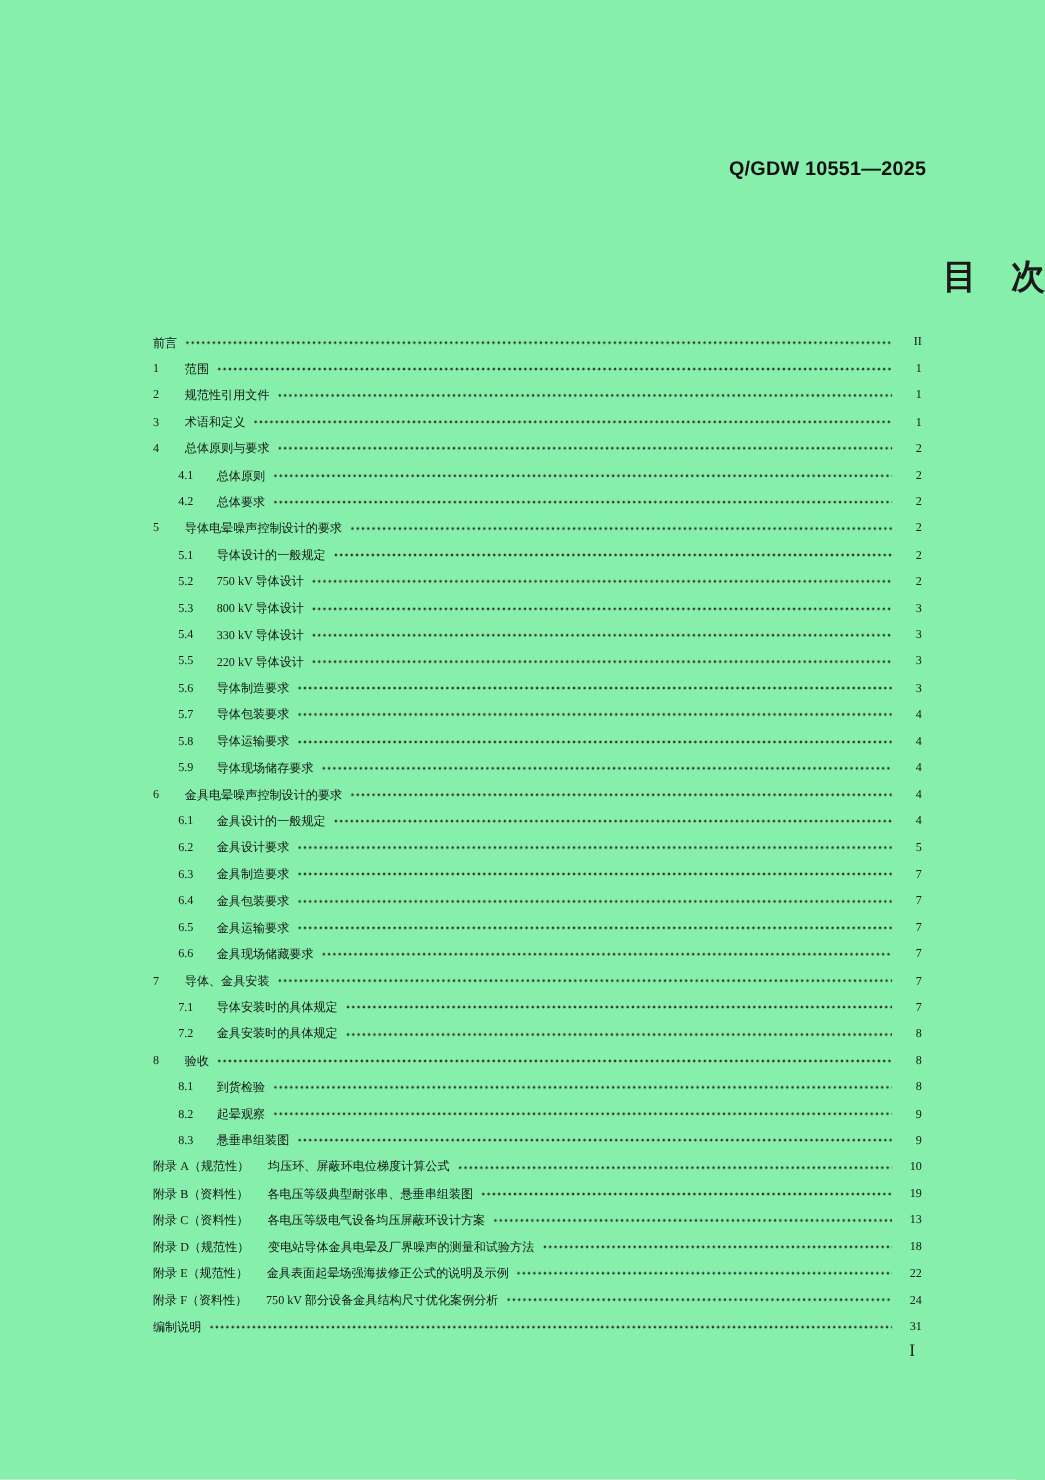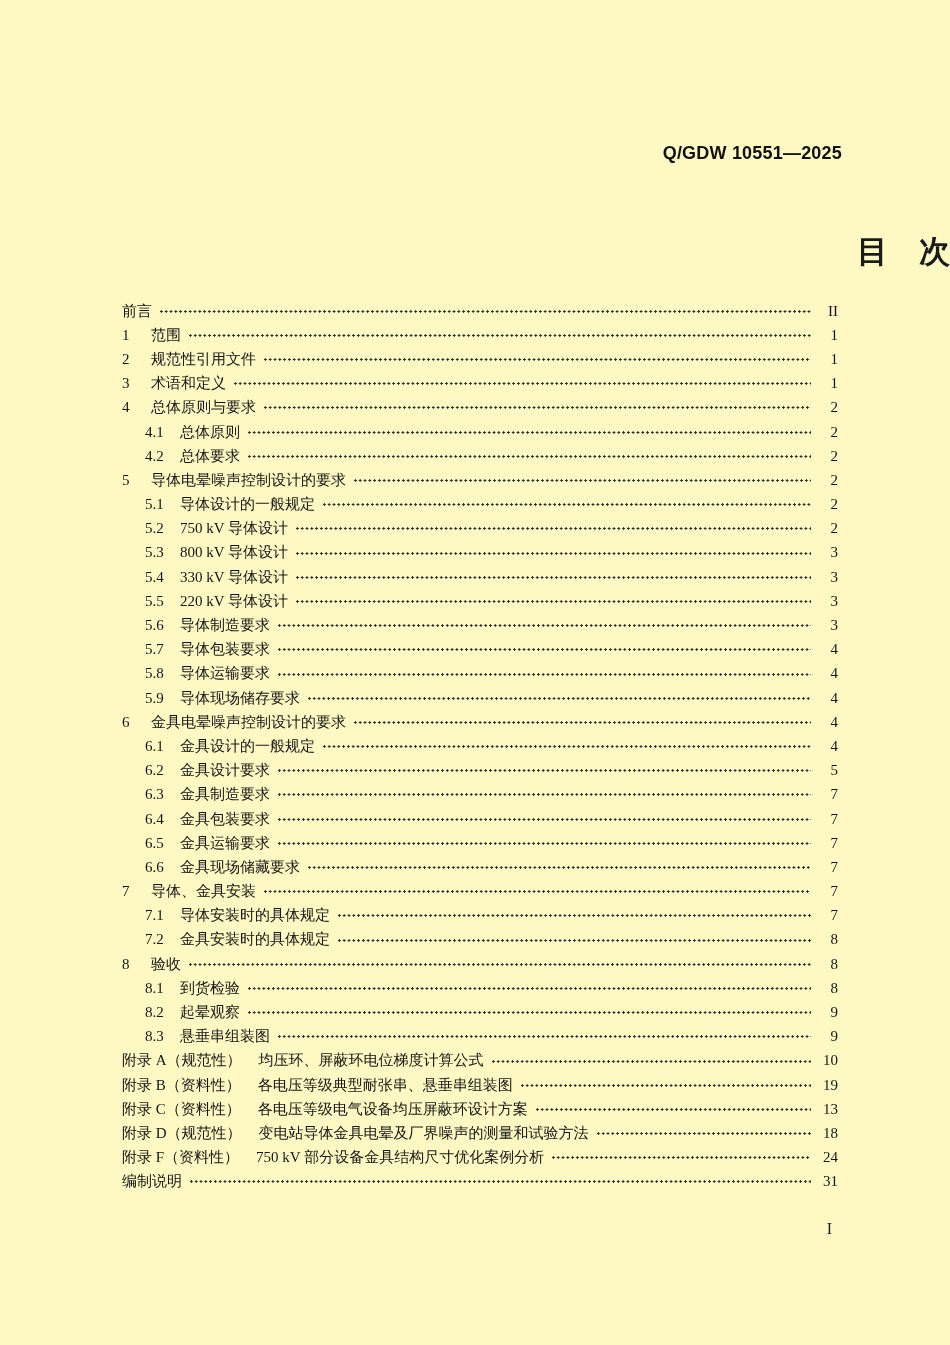--- a/index.html
+++ b/index.html
@@ -1,20 +1,20 @@
 <!DOCTYPE html>
 <html><head>
 <meta charset="utf-8">
 <style>
   html,body { margin:0; padding:0; background:#e8e8e8; }
   .page {
     position:relative;
     width:950px; height:1345px;
     margin:0 auto;
-    background:#fef9c3;
+    background:#86efac;
     color:#151515;
     font-family:"Liberation Serif","DejaVu Serif",serif;
     overflow:hidden;
   }
   .doc-number {
     position:absolute;
     top:143px; right:108px;
     font-family:"Liberation Sans","DejaVu Sans",sans-serif;
     font-weight:bold;
     font-size:18px;
@@ -33,22 +33,23 @@
   }
   .toc {
     position:absolute;
     top:299px; left:122px;
     width:716px;
   }
   .toc-row {
     display:flex;
     align-items:center;
     height:24.2px;
-    font-size:15px;
+    font-size:11px;
     white-space:nowrap;
+    margin-left:17px;
   }
   .toc-row .num { flex:0 0 auto; }
   .toc-row.lvl0 .num { min-width:29px; }
   .toc-row.lvl1 { padding-left:23px; }
   .toc-row.lvl1 .num { min-width:35px; }
   .toc-row.appendix .num { min-width:0; margin-right:17px; }
   .toc-row .label { flex:0 0 auto; }
   .leader {
     flex:1 1 auto;
     align-self:stretch;
@@ -282,20 +283,26 @@
         <span class="leader"></span>
         <span class="pagenum">13</span>
       </div>
       <div class="toc-row lvl0 appendix">
         <span class="num">附录 D（规范性）</span>
         <span class="label">变电站导体金具电晕及厂界噪声的测量和试验方法</span>
         <span class="leader"></span>
         <span class="pagenum">18</span>
       </div>
       <div class="toc-row lvl0 appendix">
+        <span class="num">附录 E（规范性）</span>
+        <span class="label">金具表面起晕场强海拔修正公式的说明及示例</span>
+        <span class="leader"></span>
+        <span class="pagenum">22</span>
+      </div>
+      <div class="toc-row lvl0 appendix">
         <span class="num">附录 F（资料性）</span>
         <span class="label">750 kV 部分设备金具结构尺寸优化案例分析</span>
         <span class="leader"></span>
         <span class="pagenum">24</span>
       </div>
       <div class="toc-row lvl0">
         <span class="label">编制说明</span>
         <span class="leader"></span>
         <span class="pagenum">31</span>
       </div>

